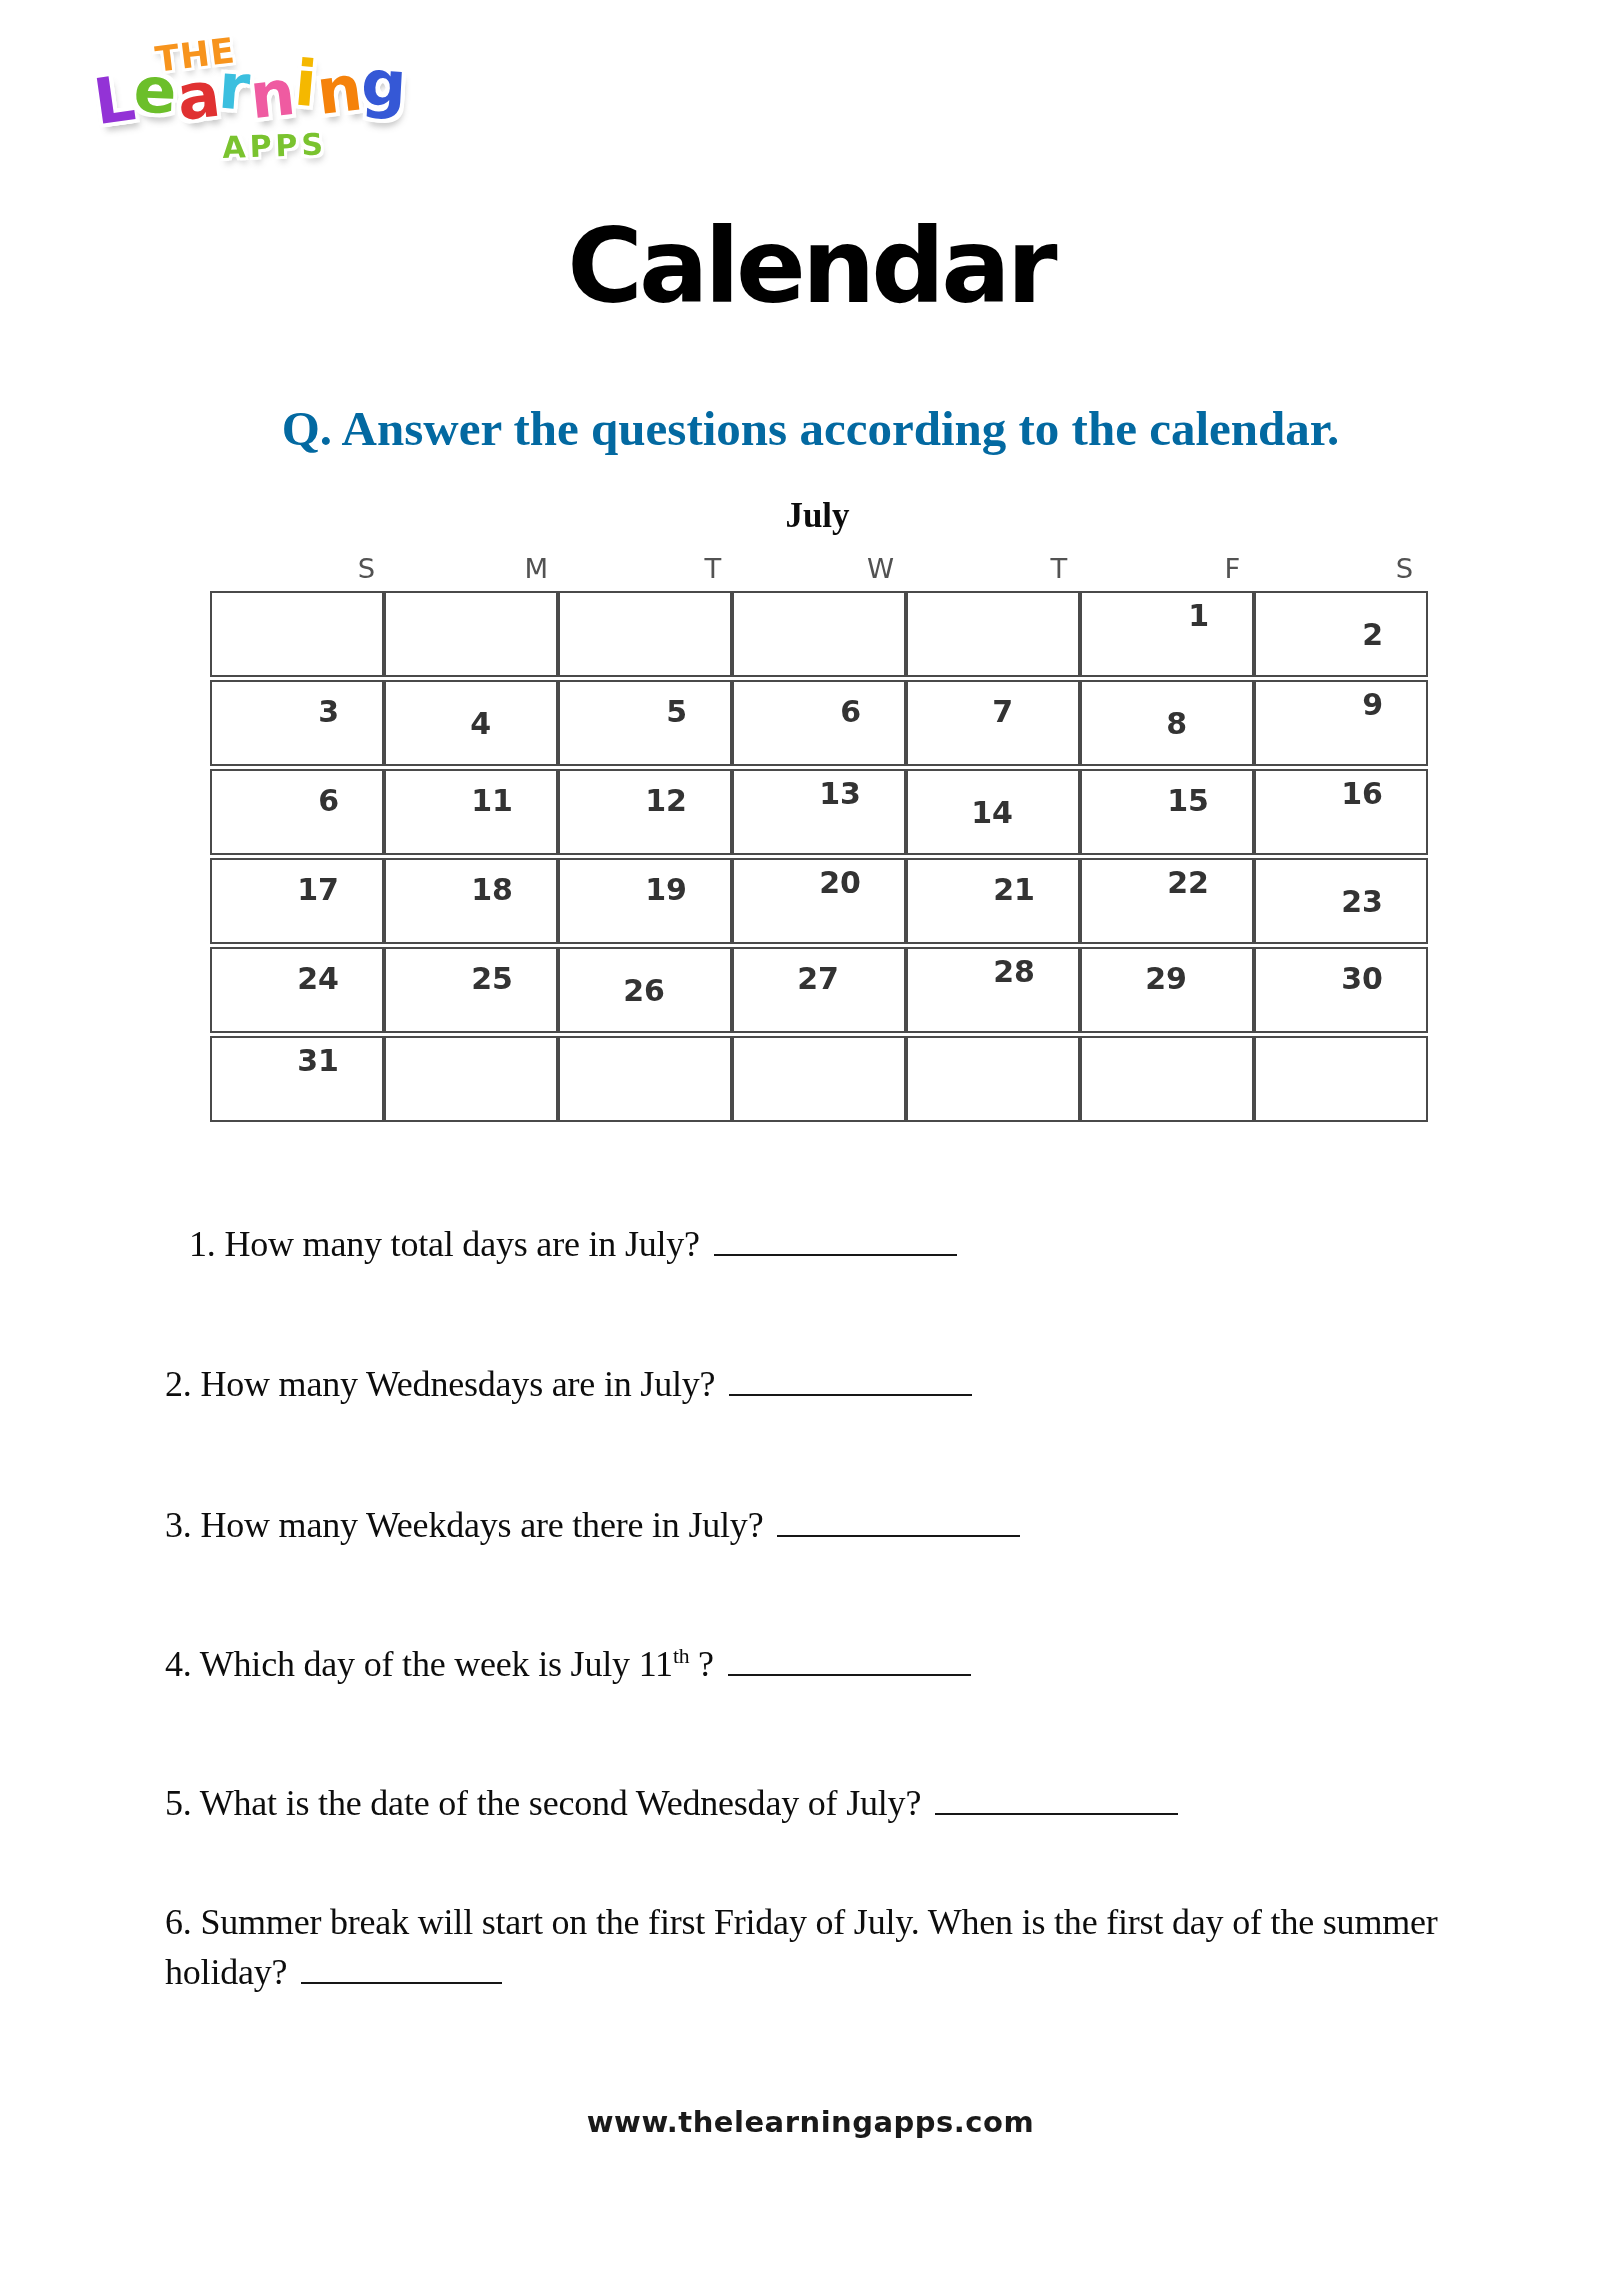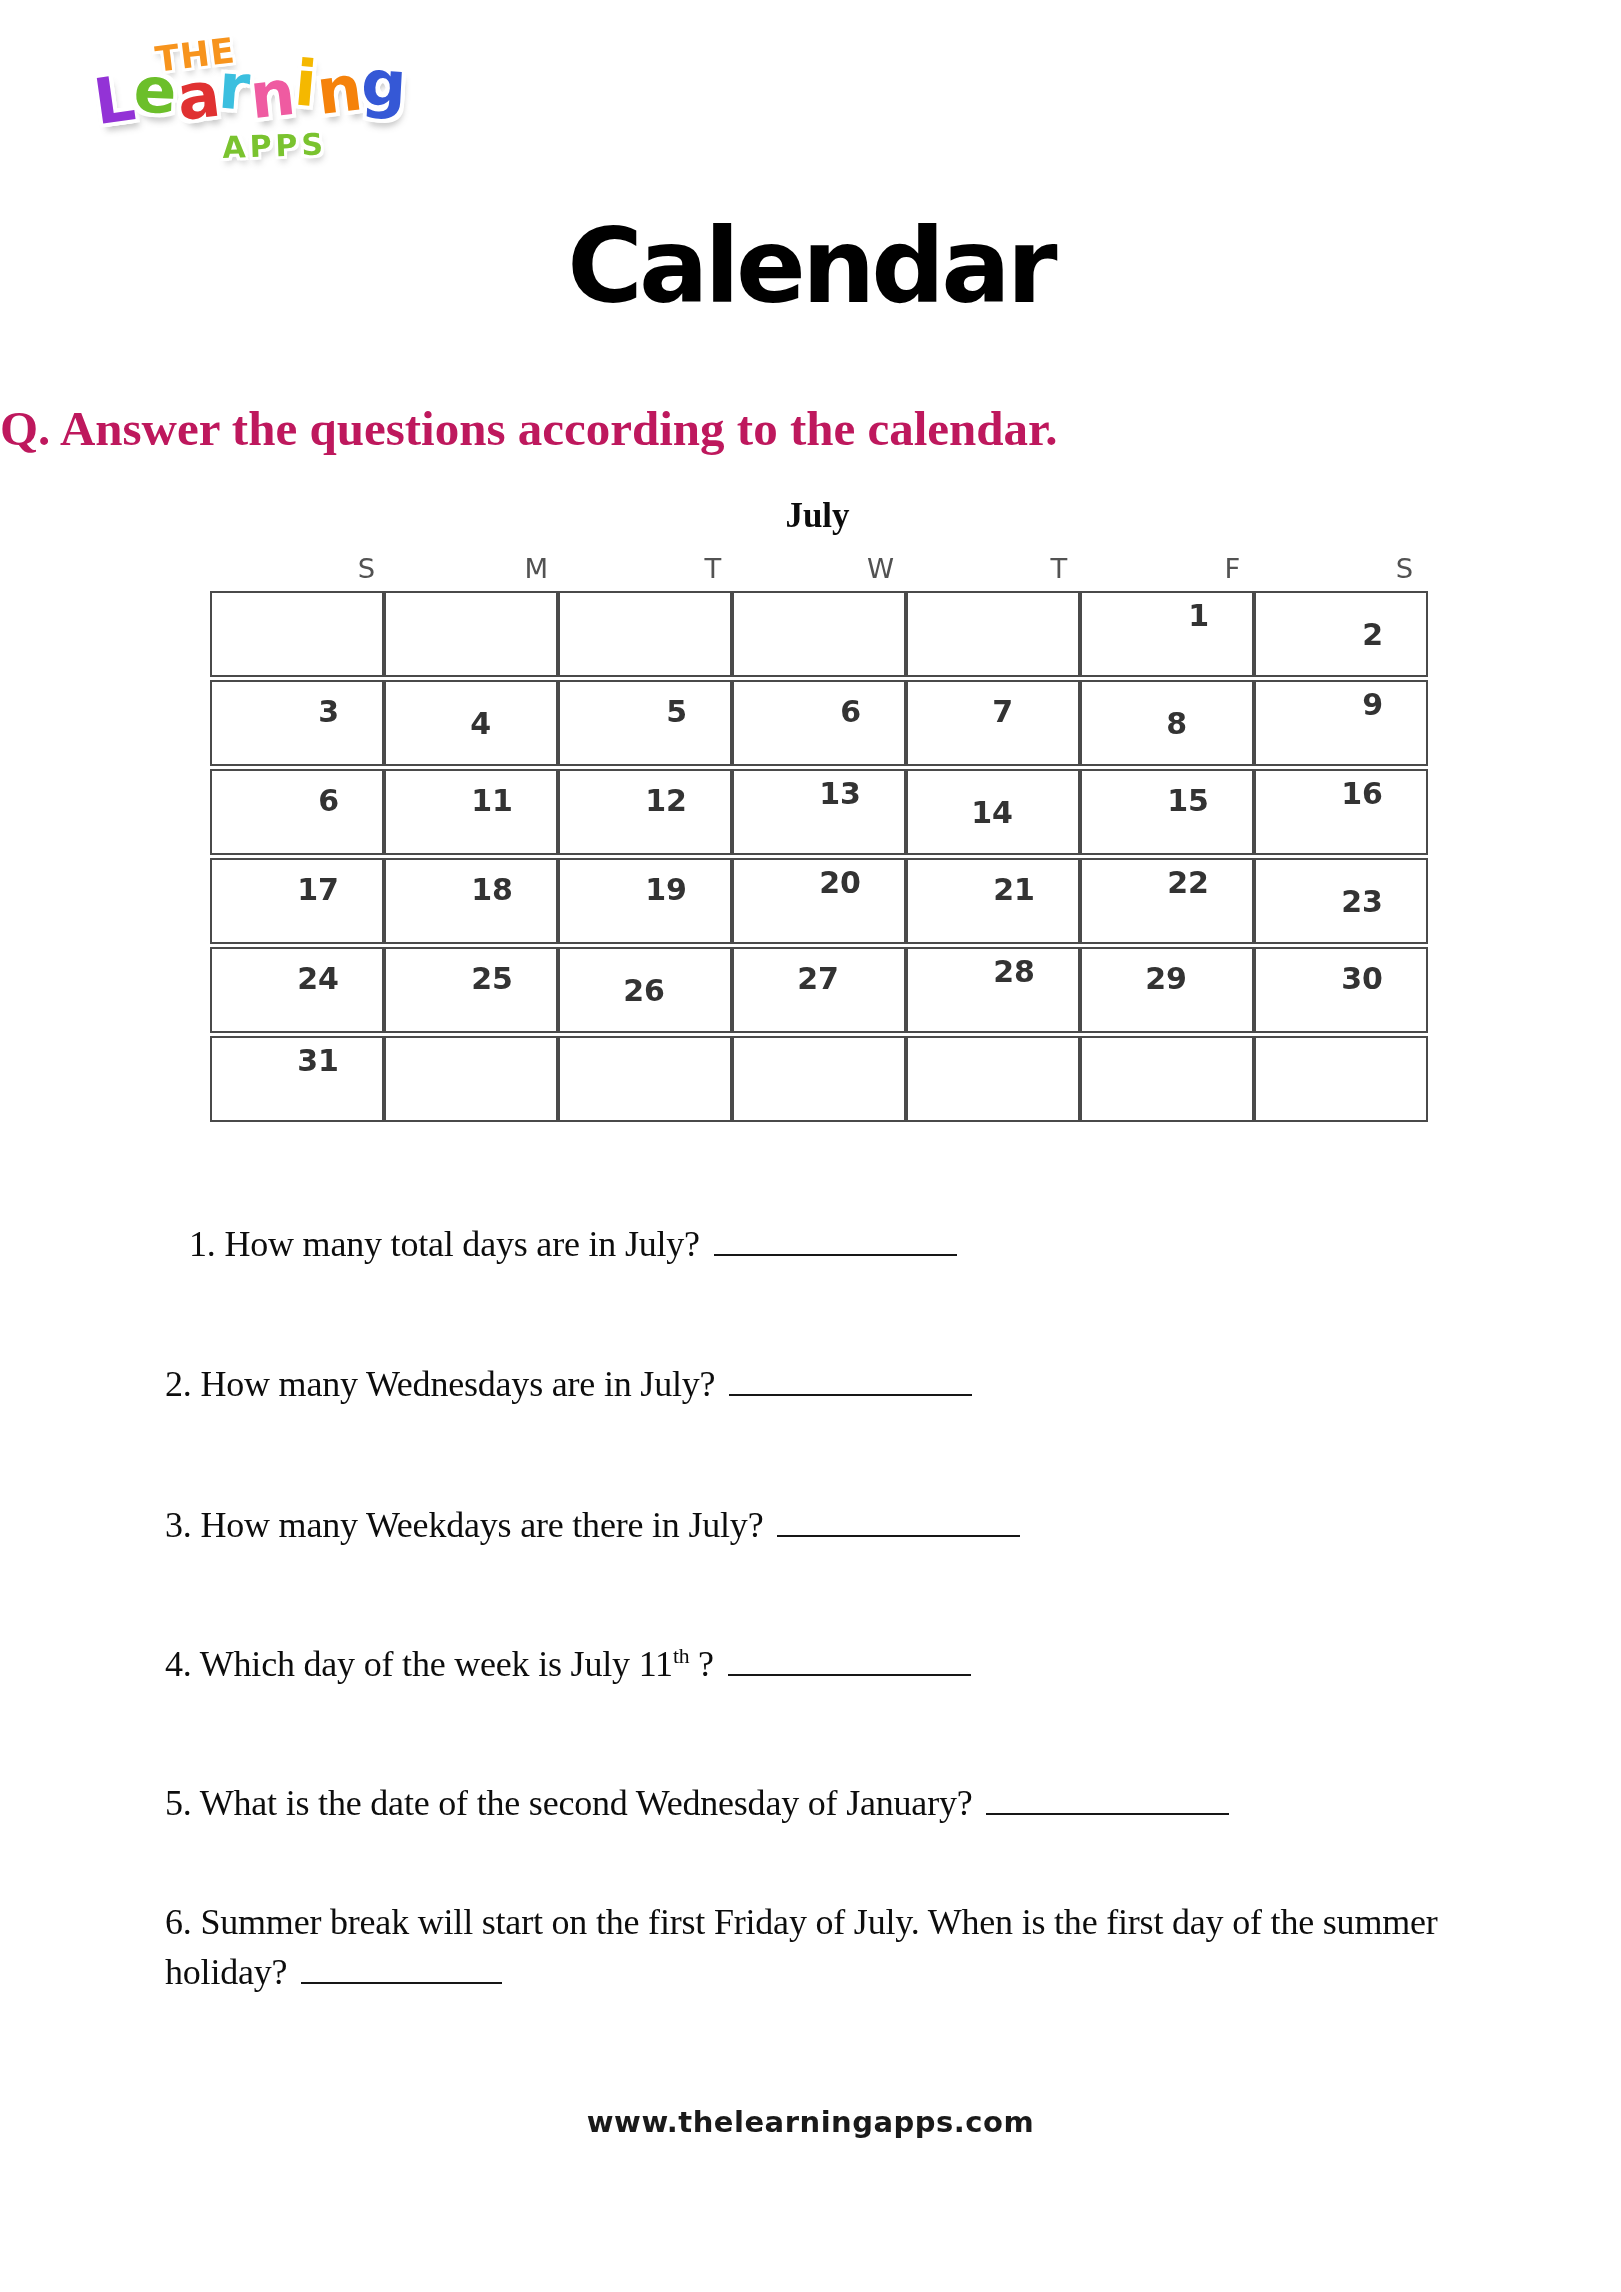--- a/index.html
+++ b/index.html
@@ -19,22 +19,22 @@
   .logo-word span{display:inline-block;}
   .logo-apps{position:absolute;left:127px;top:96px;font-family:"DejaVu Sans",sans-serif;
              font-weight:bold;font-size:30px;color:#7ac32f;letter-spacing:3.9px;
              text-shadow:-2.9px -2.9px 0 #fff,0 -2.9px 0 #fff,2.9px -2.9px 0 #fff,-2.9px 0 0 #fff,2.9px 0 0 #fff,
                          -2.9px 2.9px 0 #fff,0 2.9px 0 #fff,2.9px 2.9px 0 #fff,2px 5.9px 5.9px rgba(90,90,90,.35);}
 
   
   .title{position:absolute;left:0;right:0;top:206px;margin:0;text-align:center;
          font-family:"DejaVu Sans",sans-serif;font-weight:bold;font-size:103px;
          letter-spacing:-3.9px;color:#000;}
-  .heading{position:absolute;left:0;right:0;top:400px;
-           font-weight:bold;font-size:49px;color:#be185d;}
+  .heading{position:absolute;left:0;right:0;top:400px;text-align:center;
+           font-weight:bold;font-size:49px;color:#0369a1;}
   .month{position:absolute;left:210px;width:1215px;top:496px;text-align:center;
          font-weight:bold;font-size:35px;color:#0c0c0c;}
 
   
   .dow-row{position:absolute;left:210px;top:553px;width:1214px;display:flex;}
   .dow-row span{flex:0 0 173px;text-align:right;padding-right:7.8px;box-sizing:border-box;
                 font-family:"DejaVu Sans",sans-serif;font-size:27.4px;color:#525252;}
   table.cal{position:absolute;left:210px;top:588px;border-collapse:separate;border-spacing:0 3.9px;}
   table.cal td{width:170px;height:82px;border:2px solid #4a4a4a;background:#fff;
                vertical-align:top;text-align:right;padding:0;}
@@ -144,20 +144,20 @@
           <td class="ghost"></td>
         </tr>
       </tbody>
   </table>
 
   <div id="questions">
       <div class="q" style="top: 1223px; margin-left: 24px;"><span>1. How many total days are in July?</span><span class="blank"></span></div>
       <div class="q" style="top: 1363px; text-align: right;"><span>2. How many Wednesdays are in July?</span><span class="blank"></span></div>
       <div class="q" style="top: 1504px; text-align: right;"><span>3. How many Weekdays are there in July?</span><span class="blank"></span></div>
       <div class="q" style="top: 1643px;"><span>4. Which day of the week is July 11</span><sup>th</sup><span> ?</span><span class="blank"></span></div>
-      <div class="q" style="top: 1782px;"><span>5. What is the date of the second Wednesday of January?</span><span class="blank"></span></div>
+      <div class="q" style="top: 1782px;"><span>5. What is the date of the second Wednesday of July?</span><span class="blank"></span></div>
       <div class="q q-wide" style="top: 1898px;"><span>6. Summer break will start on the first Friday of July. When is the first day of the summer holiday?</span><span class="blank short"></span></div>
     </div>
 
   <div class="footer">www.thelearningapps.com</div>
 
 </div>
 
 
 </body></html>

